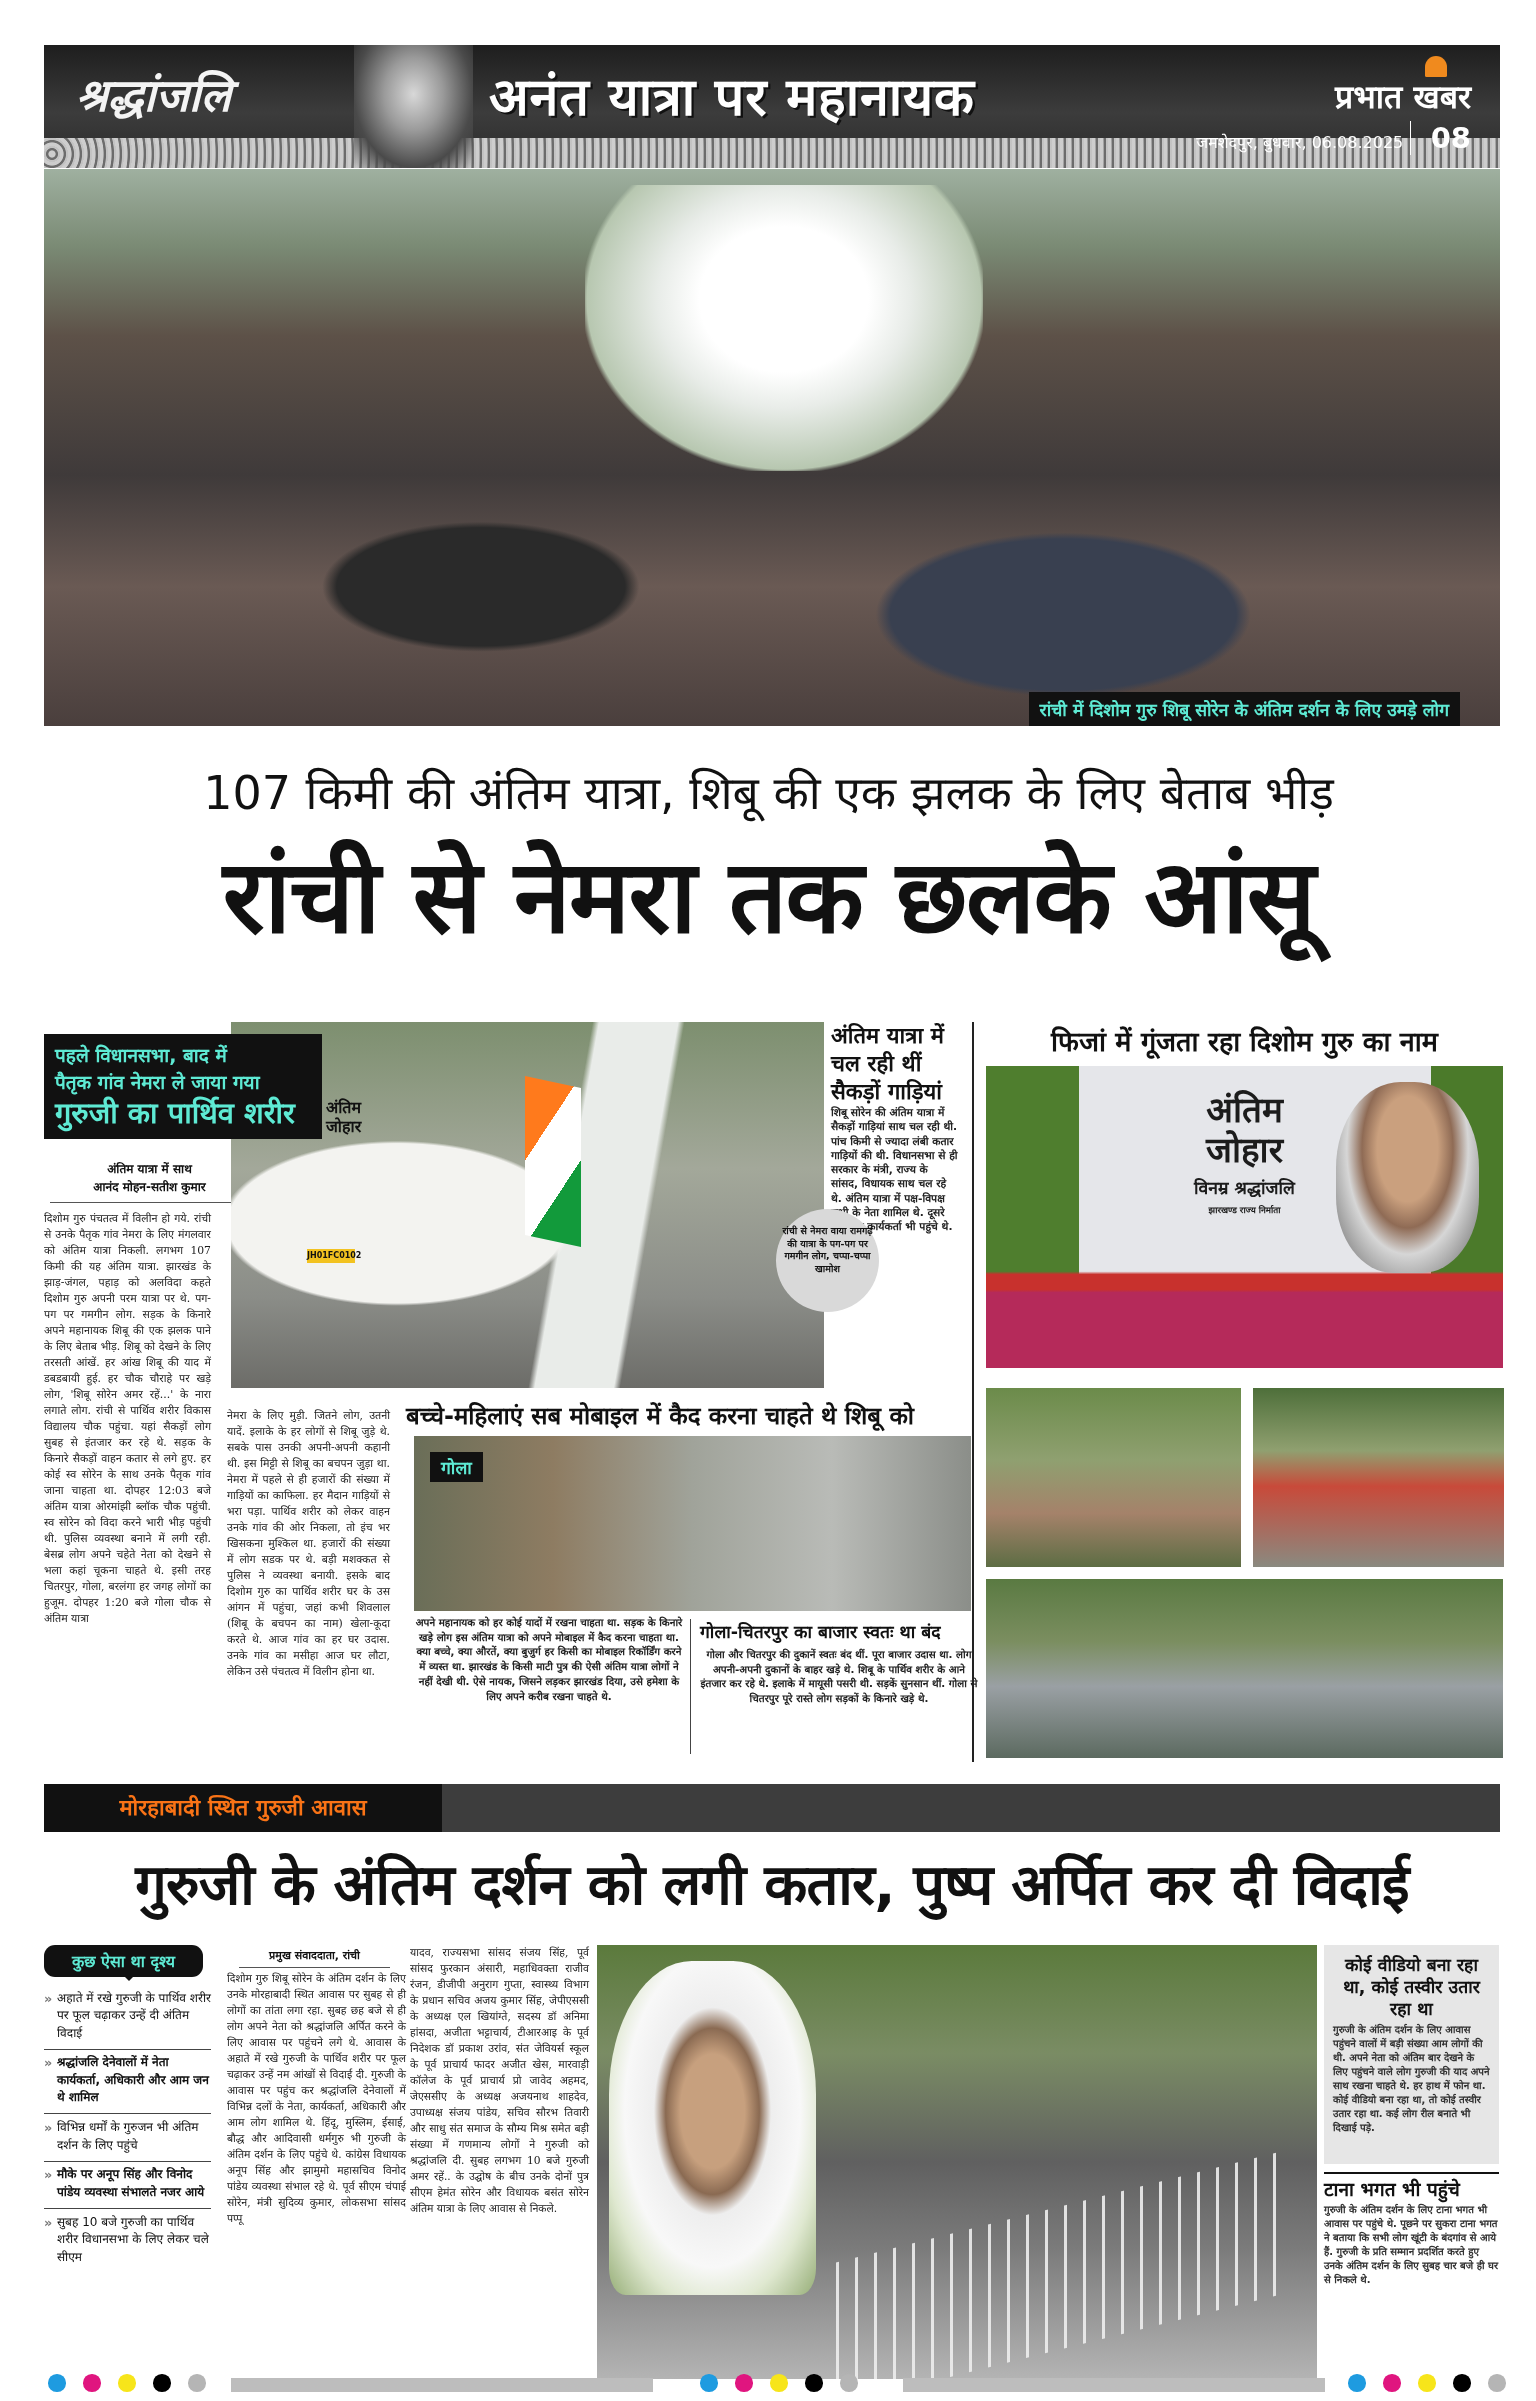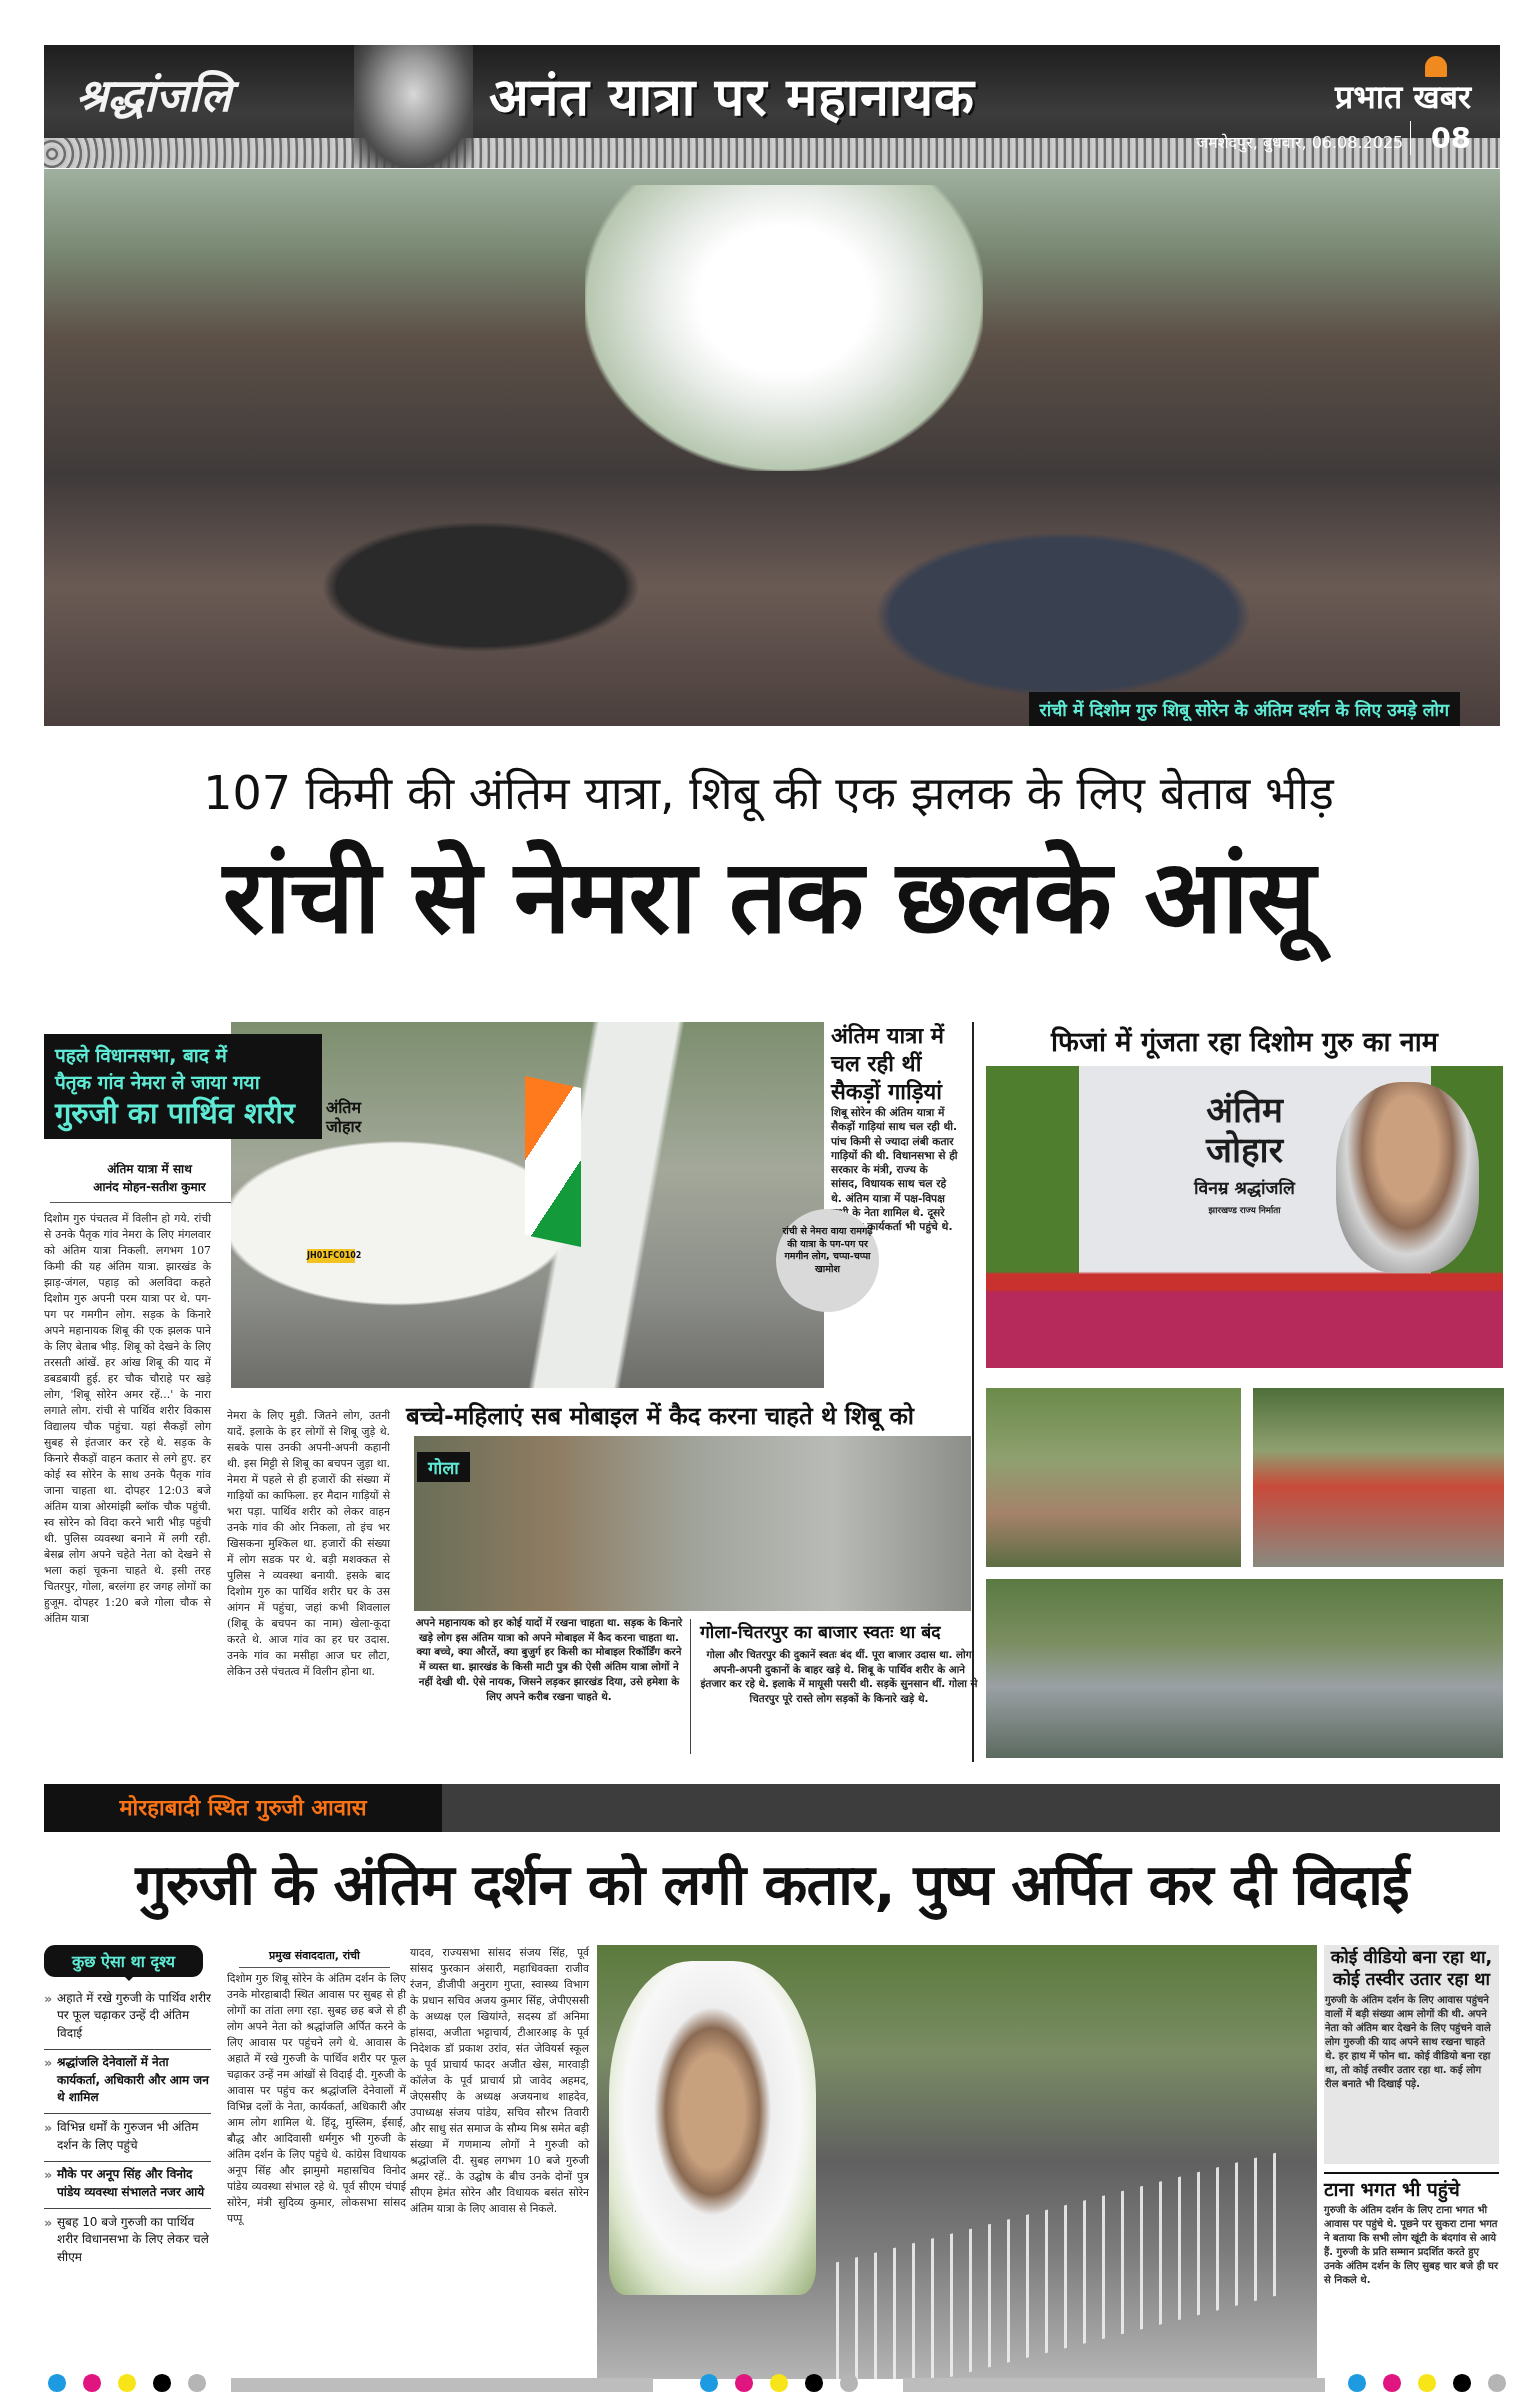--- a/index.html
+++ b/index.html
@@ -75,21 +75,21 @@
   .billboard-face { position:absolute; left: 350px; top: 16px; width: 143px; height: 191px; border-radius: 45% 45% 40% 40%;
     background: radial-gradient(ellipse at 50% 35%, #caa07e 0 30%, #8f6b55 45%, #d6d6d6 60%, #9a9a9a 80%, transparent 82%); }
 
   .photo-s1 { left: 986px; top: 1388px; width: 255px; height: 179px; background: linear-gradient(180deg, #6b8b4a 0%, #8fa070 40%, #a5826a 70%, #5d6d44 100%); }
   .photo-s2 { left: 1253px; top: 1388px; width: 251px; height: 179px; background: linear-gradient(180deg, #4e6f3a 0%, #90a070 35%, #c84a3a 55%, #8a8a80 100%); }
   .photo-s3 { left: 986px; top: 1579px; width: 517px; height: 179px; background: linear-gradient(180deg, #5a7a42 0%, #7b8e60 35%, #9aa0a4 60%, #5c6a60 100%); }
 
   .mobile-title { left: 342px; top: 1398px; width: 636px; text-align:center; font-size: 24px; font-weight: bold; }
   .photo-gola { left: 414px; top: 1436px; width: 557px; height: 175px;
     background: linear-gradient(90deg, #6a6e58 0%, #8e7c62 25%, #a0a39a 50%, #b9bbb7 75%, #8b8e89 100%); }
-  .gola-tag { position:absolute; left:3px; top: 16px; padding: 3.2px 11px; font-size: 17.5px; }
+  .gola-tag { position:absolute; left:16px; top: 16px; padding: 3.2px 11px; font-size: 17.5px; }
   .mobile-body { left: 414px; top: 1615px; width: 270px; text-align:center; font-size: 10.3px; line-height: 14.7px; font-weight: bold; color:#222; }
   .bazar-title { left: 700px; top: 1619px; width: 278px; font-size: 17.5px; font-weight: bold; }
   .bazar-body { left: 700px; top: 1647px; width: 278px; text-align:center; font-size: 10.3px; line-height: 14.7px; font-weight:bold; color:#222; }
 
   
   .strip { left: 44px; top: 1784px; width: 1456px; height: 48px; background: #3d3d3d; color:#f97316; font-weight:bold; }
   .strip .tag { position:absolute; left:0; top:0; height:48px; width: 398px; background:#111; font-size: 22px; line-height: 48px; text-align:center; }
   .strip .desc { position:absolute; left: 414px; top:0; height:48px; font-size: 20px; line-height: 48px; }
   .headline2 { left: 44px; width: 1456px; top: 1844px; text-align:center; font-size: 56px; font-weight: bold; letter-spacing: -0.8px; }
 
@@ -104,21 +104,21 @@
   .col3 { left: 227px; top: 1971px; width: 179px; font-size: 10.7px; line-height: 16px; }
   .col4 { left: 410px; top: 1945px; width: 179px; font-size: 10.7px; line-height: 16px; }
 
   .photo-portrait { left: 597px; top: 1945px; width: 720px; height: 434px;
     background: linear-gradient(180deg, #5b7a3c 0%, #7a8c64 25%, #606060 50%, #7b7b7b 70%, #b4b4b4 100%); }
   .frame { position:absolute; left: 12px; top: 16px; width: 207px; height: 334px; border-radius: 40% 40% 8% 8%;
     background: radial-gradient(ellipse at 50% 45%, #c7a07e 0 22%, #8a6a52 32%, #eee 40%, #f8f8f8 60%, #dfe8d0 75%, #95ad76 100%); }
   .railing { position:absolute; left: 239px; top: 262px; width: 445px; height: 143px;
     background: repeating-linear-gradient(90deg, #eee 0 3.2px, transparent 3.2px 19px); transform: skewY(-14deg); opacity:.9; }
 
-  .side-box { left: 1324px; top: 1945px; width: 175px; height: 219px; background: #e6e6e6; padding: 1px; }
+  .side-box { left: 1324px; top: 1945px; width: 175px; height: 219px; background: #e6e6e6; padding: 9px; }
   .side-box .t { text-align:center; font-size: 17.5px; line-height: 22px; font-weight: bold; }
   .side-box .b { font-size: 10px; line-height: 14px; font-weight: bold; color:#333; margin-top: 3.2px; }
   .tana { left: 1324px; top: 2172px; width: 175px; border-top: 2.4px solid #111; padding-top: 3px; }
   .tana .t { font-size: 19px; font-weight: bold; line-height: 25.5px; }
   .tana .b { font-size: 10px; line-height: 14px; font-weight:bold; color:#333; }
 
   .regmarks { display:flex; gap: 17.5px; align-items:center; }
   .dot { width: 17.5px; height: 17.5px; border-radius: 50%; }
   .bar { height: 14.3px; background: #bdbdbd; }
 </style>

